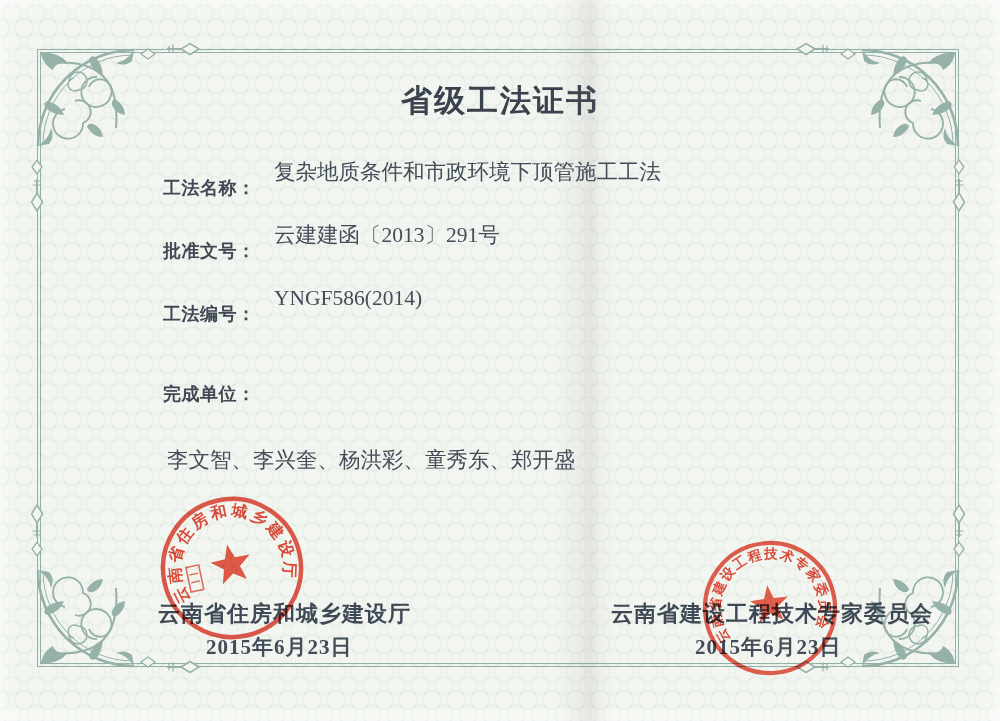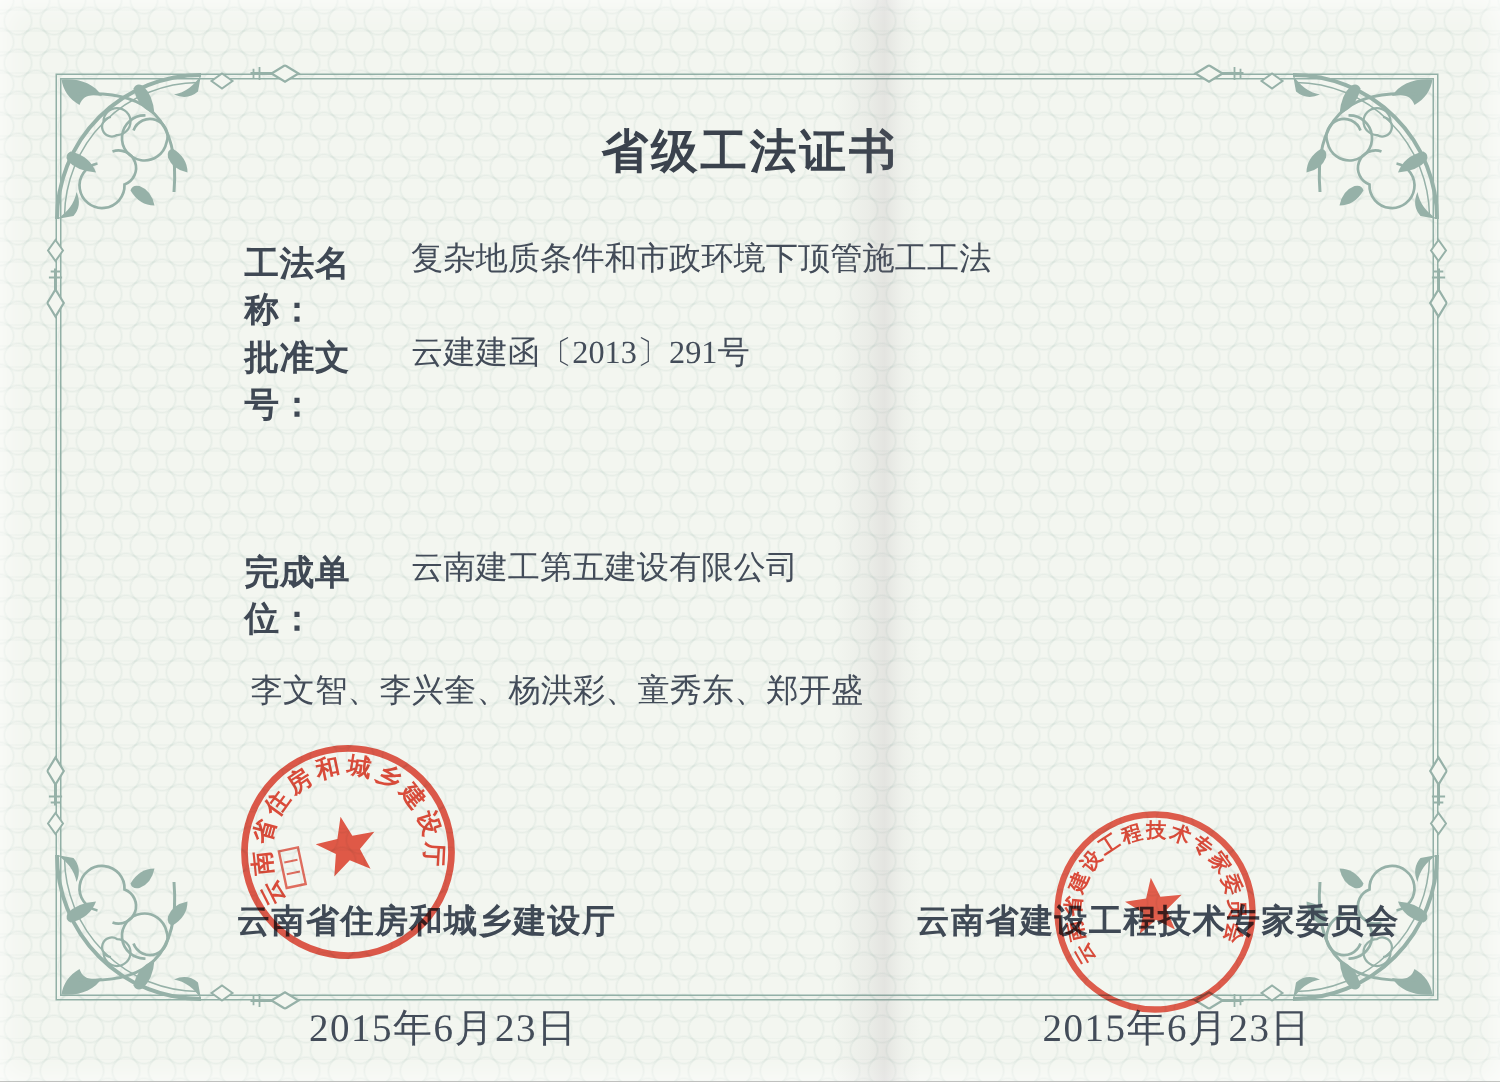--- a/index.html
+++ b/index.html
@@ -24,25 +24,25 @@
   .corner{position:absolute; width:172px; height:172px;}
   .corner.tl{left:31px; top:43px;}
   .corner.tr{left:793px; top:43px; transform:scaleX(-1);}
   .corner.bl{left:31px; top:501px; transform:scaleY(-1);}
   .corner.br{left:793px; top:501px; transform:scale(-1,-1);}
   .title{
     position:absolute; top:80px; left:0; width:1000px; margin:0; text-align:center;
     font-size:31px; font-weight:700; letter-spacing:2px; color:#3a424d;
   }
   .row{position:absolute; left:163px; display:flex; align-items:flex-start;}
-  .row .lbl{font-weight:700; font-size:23px; width:107px; flex:0 0 auto; color:#3f4854; letter-spacing:0.5px;}
+  .row .lbl{font-weight:700; font-size:18px; width:107px; flex:0 0 auto; color:#3f4854; letter-spacing:0.5px;margin-top:16px;}
   .row .val{font-weight:500; font-size:21.5px; color:#434c59; line-height:25px; margin-left:4px;}
   .r1{top:160px;} .r2{top:223px;} .r3{top:286px;} .r4{top:366px;} .r5{top:448px;}
   .sig-org{position:absolute; font-size:22px; font-weight:600; color:#3f4955; letter-spacing:1px;}
-  .sig-date{position:absolute; font-size:26px; font-weight:400; color:#434c59; letter-spacing:1px;margin-top:35px;}
+  .sig-date{position:absolute; font-size:21px; font-weight:700; color:#434c59; letter-spacing:1px;}
   .sig-org.left{left:158px; top:599px;}
   .sig-date.left{left:206px; top:633px;}
   .sig-org.right{left:611px; top:599px;}
   .sig-date.right{left:695px; top:633px;}
   .seal{position:absolute; mix-blend-mode:multiply; opacity:0.9;}
   .seal.left{left:158px; top:494px; transform:rotate(-12deg);}
   .seal.right{left:700px; top:538px; transform:rotate(-7deg);}
   .hidden-defs{position:absolute; width:0; height:0; overflow:hidden;}
 </style>
 </head>
@@ -97,25 +97,28 @@
   <div class="row r1">
     <span class="lbl">工法名称：</span>
     <span class="val">复杂地质条件和市政环境下顶管施工工法</span>
   </div>
 
   <div class="row r2">
     <span class="lbl">批准文号：</span>
     <span class="val">云建建函〔2013〕291号</span>
   </div>
 
+  <div class="row r3">
+    <span class="lbl">工法编号：</span>
+    <span class="val">YNGF586(2014)</span>
+  </div>
 
   <div class="row r4">
     <span class="lbl">完成单位：</span>
     <span class="val">
-      <div>云南建工第五建设有限公司</div>
     </span>
   </div>
 
   <div class="row r5">
     <span class="val">李文智、李兴奎、杨洪彩、童秀东、郑开盛</span>
   </div>
 
   <div class="sig-org left">云南省住房和城乡建设厅</div>
   <div class="sig-date left">2015年6月23日</div>
   <div class="sig-org right">云南省建设工程技术专家委员会</div>

